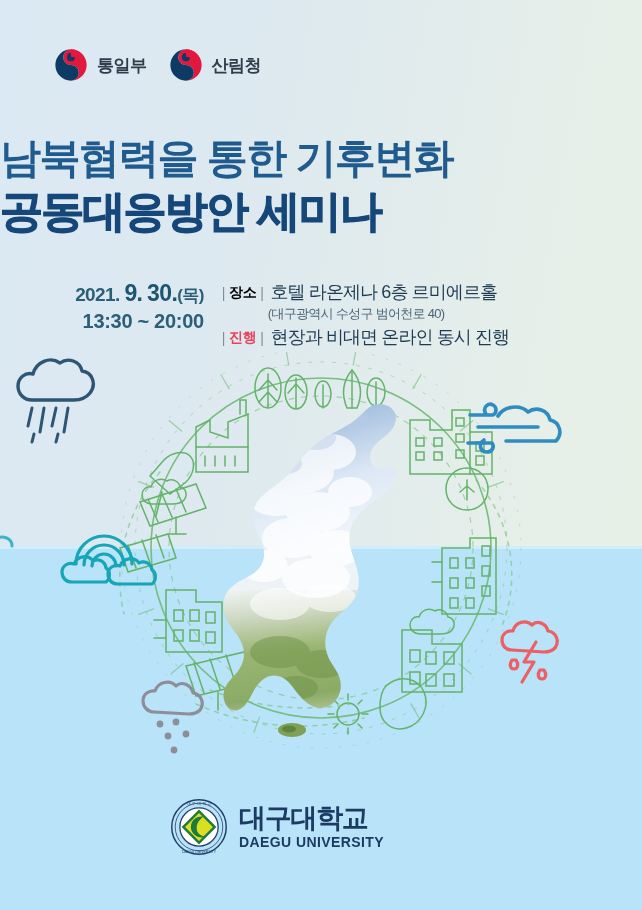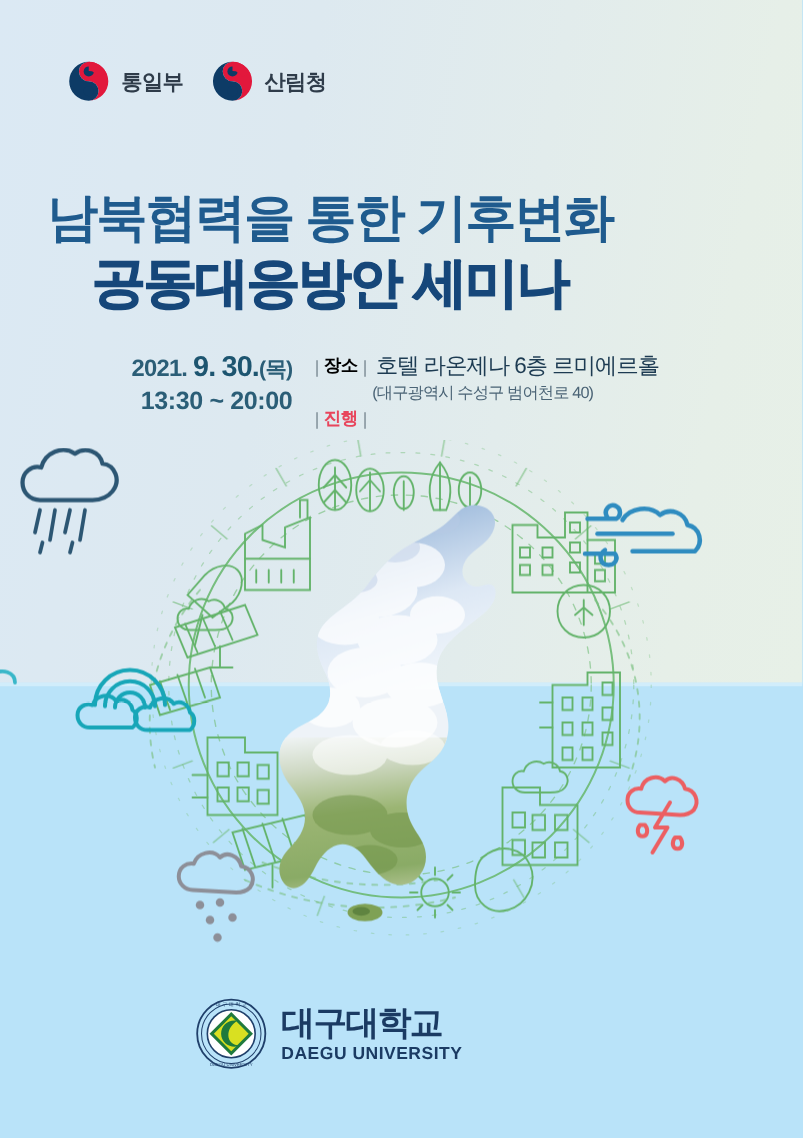--- a/index.html
+++ b/index.html
@@ -33,35 +33,35 @@
     display:flex;align-items:center;gap:22px;
   }
   .gov-logo{display:flex;align-items:center;gap:9px;margin-top:12px;}
   .taeguk{width:34px;height:34px;flex:0 0 34px;}
   .gov-name{
     font-size:17px;font-weight:700;color:#2f3c4a;letter-spacing:-.5px;
     white-space:nowrap;
   }
   
   .title-block{
-    position:absolute;left:0;top:148px;width:528px;text-align:center;
+    position:absolute;left:0;top:132px;width:528px;
   }
   .title-l1{
     font-size:41px;line-height:52px;font-weight:700;color:#1f5b8e;
     letter-spacing:-1.6px;white-space:nowrap;
   }
   .title-l2{
     font-size:43px;line-height:54px;font-weight:700;color:#16477a;
     letter-spacing:-1.8px;white-space:nowrap;
     -webkit-text-stroke:1.1px #16477a;
   }
   
   .info{
     position:absolute;left:0;top:281px;width:553px;
-    display:flex;justify-content:center;align-items:flex-start;margin-left:24px;
+    display:flex;justify-content:center;align-items:flex-start;
   }
   .info-left{
     width:160px;text-align:right;padding-right:16px;
     color:#2c5c74;
   }
   .date-line{
     font-size:19px;line-height:25px;letter-spacing:-.6px;white-space:nowrap;
     font-weight:600;color:#2b5e77;
   }
   .date-line .big{font-size:23px;font-weight:800;color:#1d5570;}
@@ -87,21 +87,21 @@
   }
   .info-sub{
     font-size:13px;color:#4b6476;letter-spacing:-.7px;
     margin:1px 0 4px 46px;line-height:17px;white-space:nowrap;
   }
   
   .art{position:absolute;left:0;top:352px;width:642px;height:420px;}
   .art svg{display:block;}
   
   .footer{
-    position:absolute;left:0;top:798px;width:526px;
+    position:absolute;left:14px;top:798px;width:526px;
     display:flex;justify-content:center;align-items:center;gap:11px;
   }
   .uni-seal{width:58px;height:58px;flex:0 0 58px;}
   .uni-text{display:flex;flex-direction:column;line-height:1;}
   .uni-kr{
     font-size:27px;font-weight:800;color:#1b3b63;letter-spacing:-1.3px;
   }
   .uni-en{
     font-size:14px;font-weight:700;color:#1b3b63;letter-spacing:.4px;
     margin-top:3px;
@@ -170,20 +170,21 @@
       </div>
 
       <div class="info-sub">(대구광역시 수성구 범어천로 40)</div>
 
       <div class="info-row">
         <span class="tag tag-mode">
           <span class="bar">|</span>
           <span class="tag-text">진행</span>
           <span class="bar">|</span>
         </span>
+        <span class="info-main">현장과 비대면 온라인 동시 진행</span>
       </div>
 
     </div>
   </div>
 
   <div class="art">
     <svg width="642" height="420" viewBox="0 0 642 420">
       <defs>
         <linearGradient id="northGrad" x1="0" y1="0" x2="0.4" y2="1">
           <stop offset="0%" stop-color="#6f93c7"></stop>

